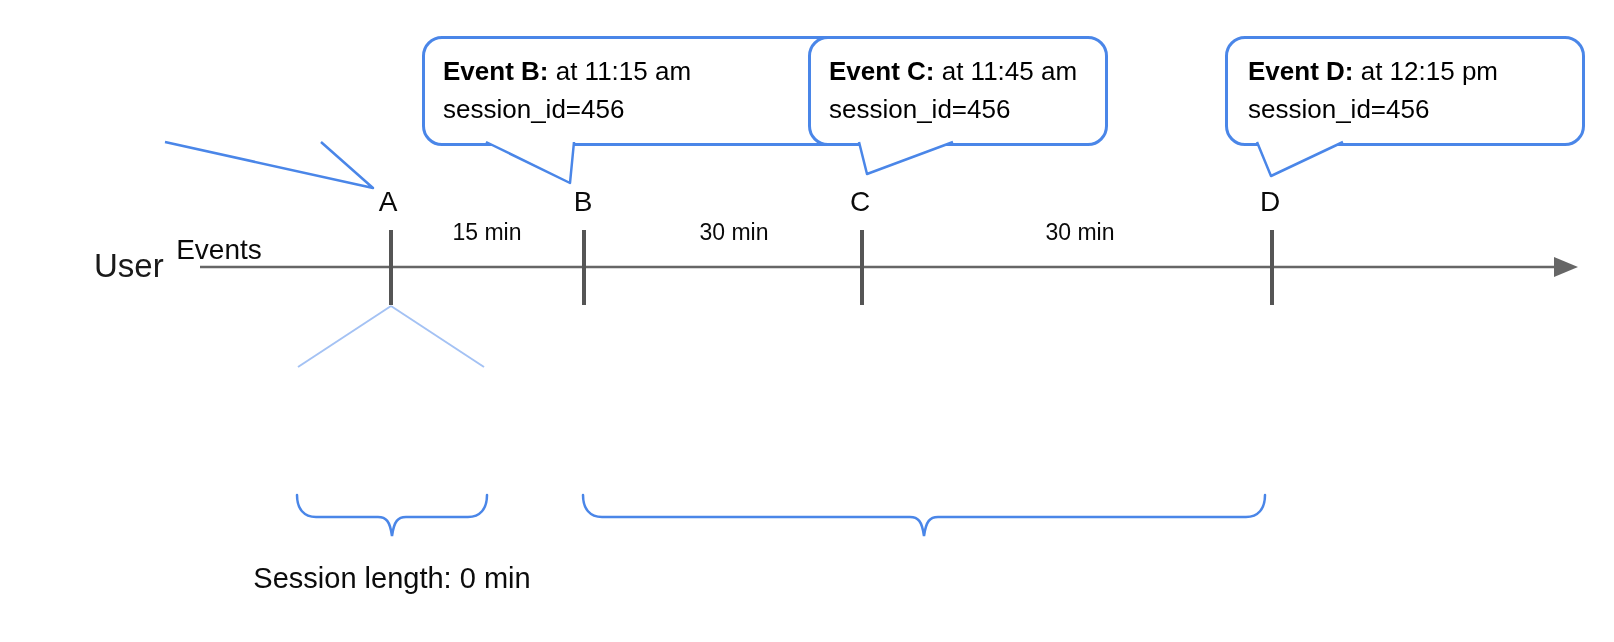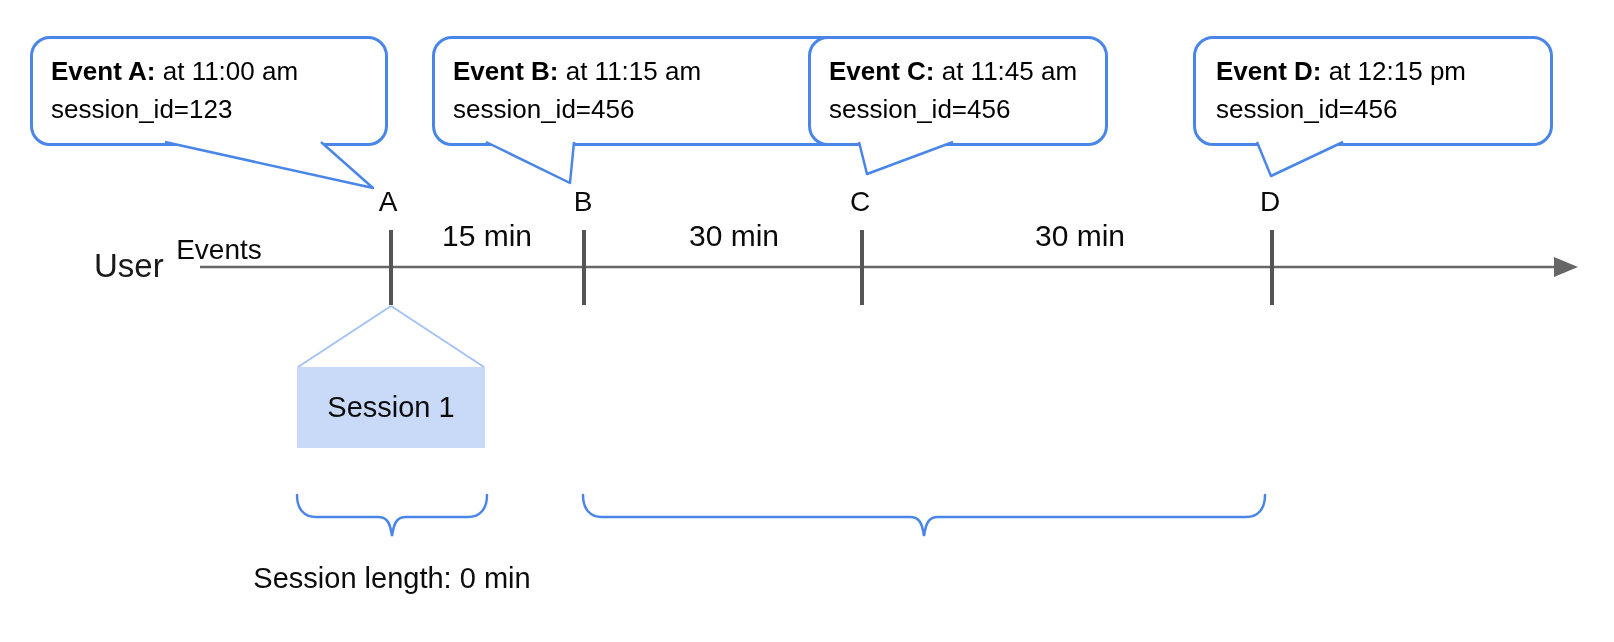--- a/index.html
+++ b/index.html
@@ -13,66 +13,59 @@
     position:absolute; top:36px; height:110px; box-sizing:border-box;
     background:#ffffff; border:3px solid #4a86e8; border-radius:20px;
     padding:13px 0 0 18px; font-size:26px; line-height:38px; color:#000;
     z-index:1; white-space:nowrap;
   }
   .bubble .b { font-weight:bold; }
   #svg-layer { position:absolute; left:0; top:0; z-index:2; pointer-events:none; }
   .txt { position:absolute; z-index:3; white-space:nowrap; }
   .marker { font-size:28px; top:186px; transform:translateX(-50%); color:#0a0a0a; }
   .events-label { font-size:28px; top:186px; transform:translateX(-50%); color:#0a0a0a; }
-  .interval { font-size:30px; top:219px; transform:translateX(-50%); color:#0a0a0a; }
+  .interval { font-size:23px; top:219px; transform:translateX(-50%); color:#0a0a0a; }
   .user-label { font-size:33px; left:94px; top:247px; color:#1a1a1a; }
   .session-box {
     position:absolute; top:367px; height:81px; background:#c9daf8;
     display:flex; align-items:center; justify-content:center;
     font-size:29px; color:#0c0c0c; z-index:1;
   }
   .length-label { font-size:29px; top:562px; transform:translateX(-50%); color:#0c0c0c; }
 </style>
 </head>
 <body>
 
 <div id="canvas">
 
-  <div class="bubble" style="left:30px; width:358px;">
-    <span class="b">Event A:</span><span> at 11:00 am</span><br>
-    <span>session_id=123</span>
-  </div>
-  <div class="bubble" style="left:432px; width:428px;">
+  <div class="bubble" style="left:422px; width:428px;">
     <span class="b">Event B:</span><span> at 11:15 am</span><br>
     <span>session_id=456</span>
   </div>
   <div class="bubble" style="left:808px; width:300px;">
     <span class="b">Event C:</span><span> at 11:45 am</span><br>
     <span>session_id=456</span>
   </div>
-  <div class="bubble" style="left:1193px; width:360px;padding-left:20px;">
+  <div class="bubble" style="left:1225px; width:360px;padding-left:20px;">
     <span class="b">Event D:</span><span> at 12:15 pm</span><br>
     <span>session_id=456</span>
   </div>
 
   <div class="txt events-label" style="left:219px;margin-top:48px;">Events</div>
   <div class="txt marker" style="left:388px;">A</div>
   <div class="txt marker" style="left:583px;">B</div>
   <div class="txt marker" style="left:860px;">C</div>
   <div class="txt marker" style="left:1270px;">D</div>
 
   <div class="txt interval" style="left:487px;">15 min</div>
   <div class="txt interval" style="left:734px;">30 min</div>
   <div class="txt interval" style="left:1080px;">30 min</div>
 
   <div class="txt user-label">User</div>
 
-  <div class="session-box" style="left:297px; width:188px;">
-    <span>Session 1</span>
-  </div>
 
   <div class="txt length-label" style="left:392px;">Session length: 0 min</div>
 
   <svg id="svg-layer" width="1614" height="642" viewBox="0 0 1614 642">
 
     <path d="M165,142 L373,188 L321,142" fill="#ffffff" stroke="#4a86e8" stroke-width="2.5" stroke-linejoin="round"></path>
     <path d="M486,142 L570,183 L574,142" fill="#ffffff" stroke="#4a86e8" stroke-width="2.5" stroke-linejoin="round"></path>
     <path d="M859,142 L867,174 L953,142" fill="#ffffff" stroke="#4a86e8" stroke-width="2.5" stroke-linejoin="round"></path>
     <path d="M1257,142 L1271,176 L1343,142" fill="#ffffff" stroke="#4a86e8" stroke-width="2.5" stroke-linejoin="round"></path>
 

